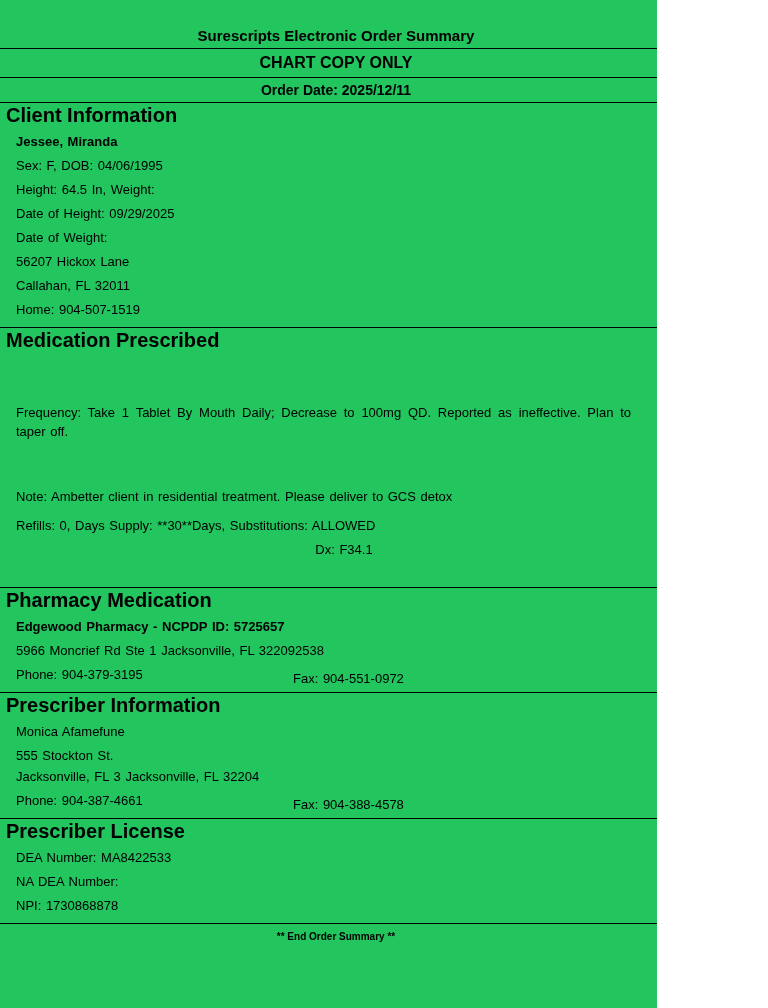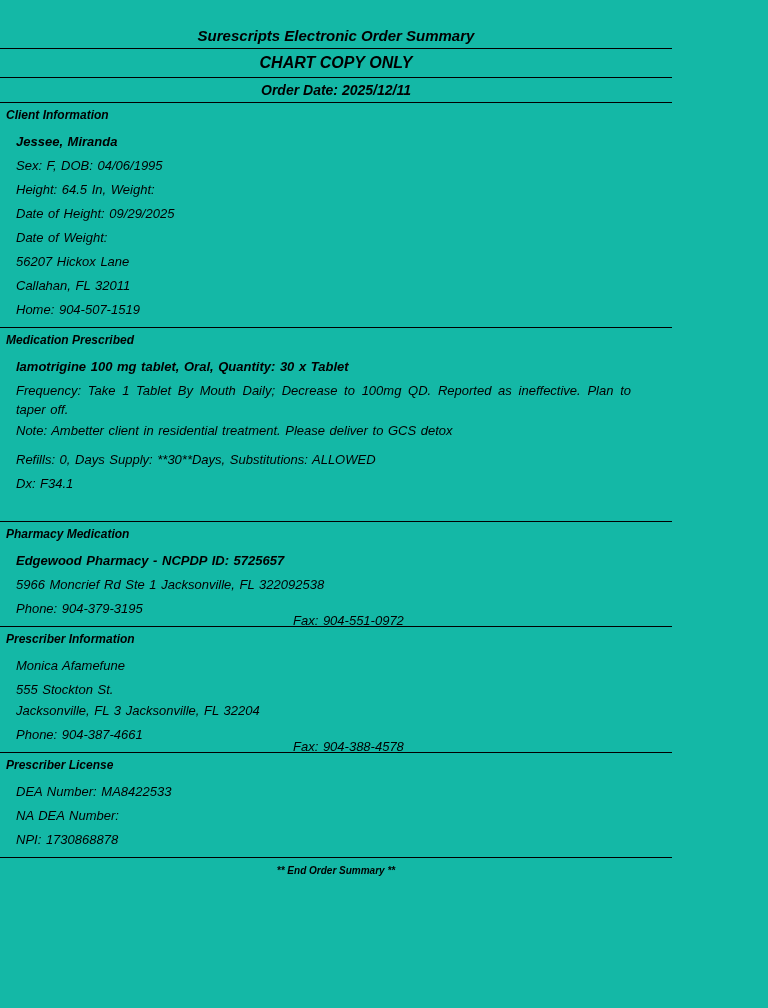--- a/index.html
+++ b/index.html
@@ -4,25 +4,24 @@
 <style>
   html, body {
     margin: 0;
     padding: 0;
     background: #ffffff;
     color: #000000;
     font-family: "Liberation Sans", "DejaVu Sans", sans-serif;
   }
   .page {
     position: relative;
-    width: 768px;
+    width: 657px;
     height: 1008px;
-    background: #14b8a6;
+    background: #22c55e;
     overflow: hidden;
-    font-style: italic;
   }
   .doc {
     width: 672px;
     padding-top: 26px;
   }
   .divider {
     border: none;
     border-top: 1.5px solid #000000;
     margin: 0;
     width: 672px;
@@ -42,50 +41,51 @@
     padding: 4px 0;
   }
   .order-date {
     font-size: 14px;
     font-weight: bold;
     text-align: center;
     line-height: 16px;
     padding: 4px 0;
   }
   .section-title {
-    font-size: 12px;
+    font-size: 20px;
     font-weight: bold;
     line-height: 20px;
     padding: 2px 0 7px 6px;
   }
   .row {
     font-size: 13px;
     line-height: 19px;
     margin: 0 0 5px 16px;
     word-spacing: 1px;
   }
   .row.bold {
     font-weight: bold;
   }
   .para-justify {
     width: 615px;
     text-align: justify;
+    margin-top: 46px;
   }
   .row.tight-bottom { margin-bottom: 2px; }
   .row.note-gap { margin-bottom: 10px; }
   .row.refills-gap { }
-  .row.dx-gap { margin-bottom: 28px; }
+  .row.dx-gap { margin-bottom: 28px; text-align: center; }
   .row.pre-divider { margin-bottom: 8px; }
   .phonefax {
     position: relative;
   }
   .phonefax .fax {
     position: absolute;
     left: 277px;
-    top: 12px;
+    top: 4px;
   }
   .end-note {
     font-size: 10px;
     font-weight: bold;
     text-align: center;
     line-height: 19px;
     padding-top: 3px;
   }
 </style>
 </head>
@@ -110,21 +110,20 @@
       <div class="row">Date of Weight:</div>
       <div class="row">56207 Hickox Lane</div>
       <div class="row">Callahan, FL 32011</div>
       <div class="row pre-divider">Home: 904-507-1519</div>
     </div>
 
     <hr class="divider">
 
     <div>
       <div class="section-title">Medication Prescribed</div>
-      <div class="row bold">lamotrigine 100 mg tablet, Oral, Quantity: 30 x Tablet</div>
       <div class="row para-justify tight-bottom">Frequency: Take 1 Tablet By Mouth Daily; Decrease to 100mg QD. Reported as ineffective. Plan to taper off.</div>
       <div class="row para-justify note-gap">Note: Ambetter client in residential treatment. Please deliver to GCS detox</div>
       <div class="row refills-gap">Refills: 0, Days Supply: **30**Days, Substitutions: ALLOWED</div>
       <div class="row dx-gap">Dx: F34.1</div>
     </div>
 
     <hr class="divider">
 
     <div>
       <div class="section-title">Pharmacy Medication</div>

